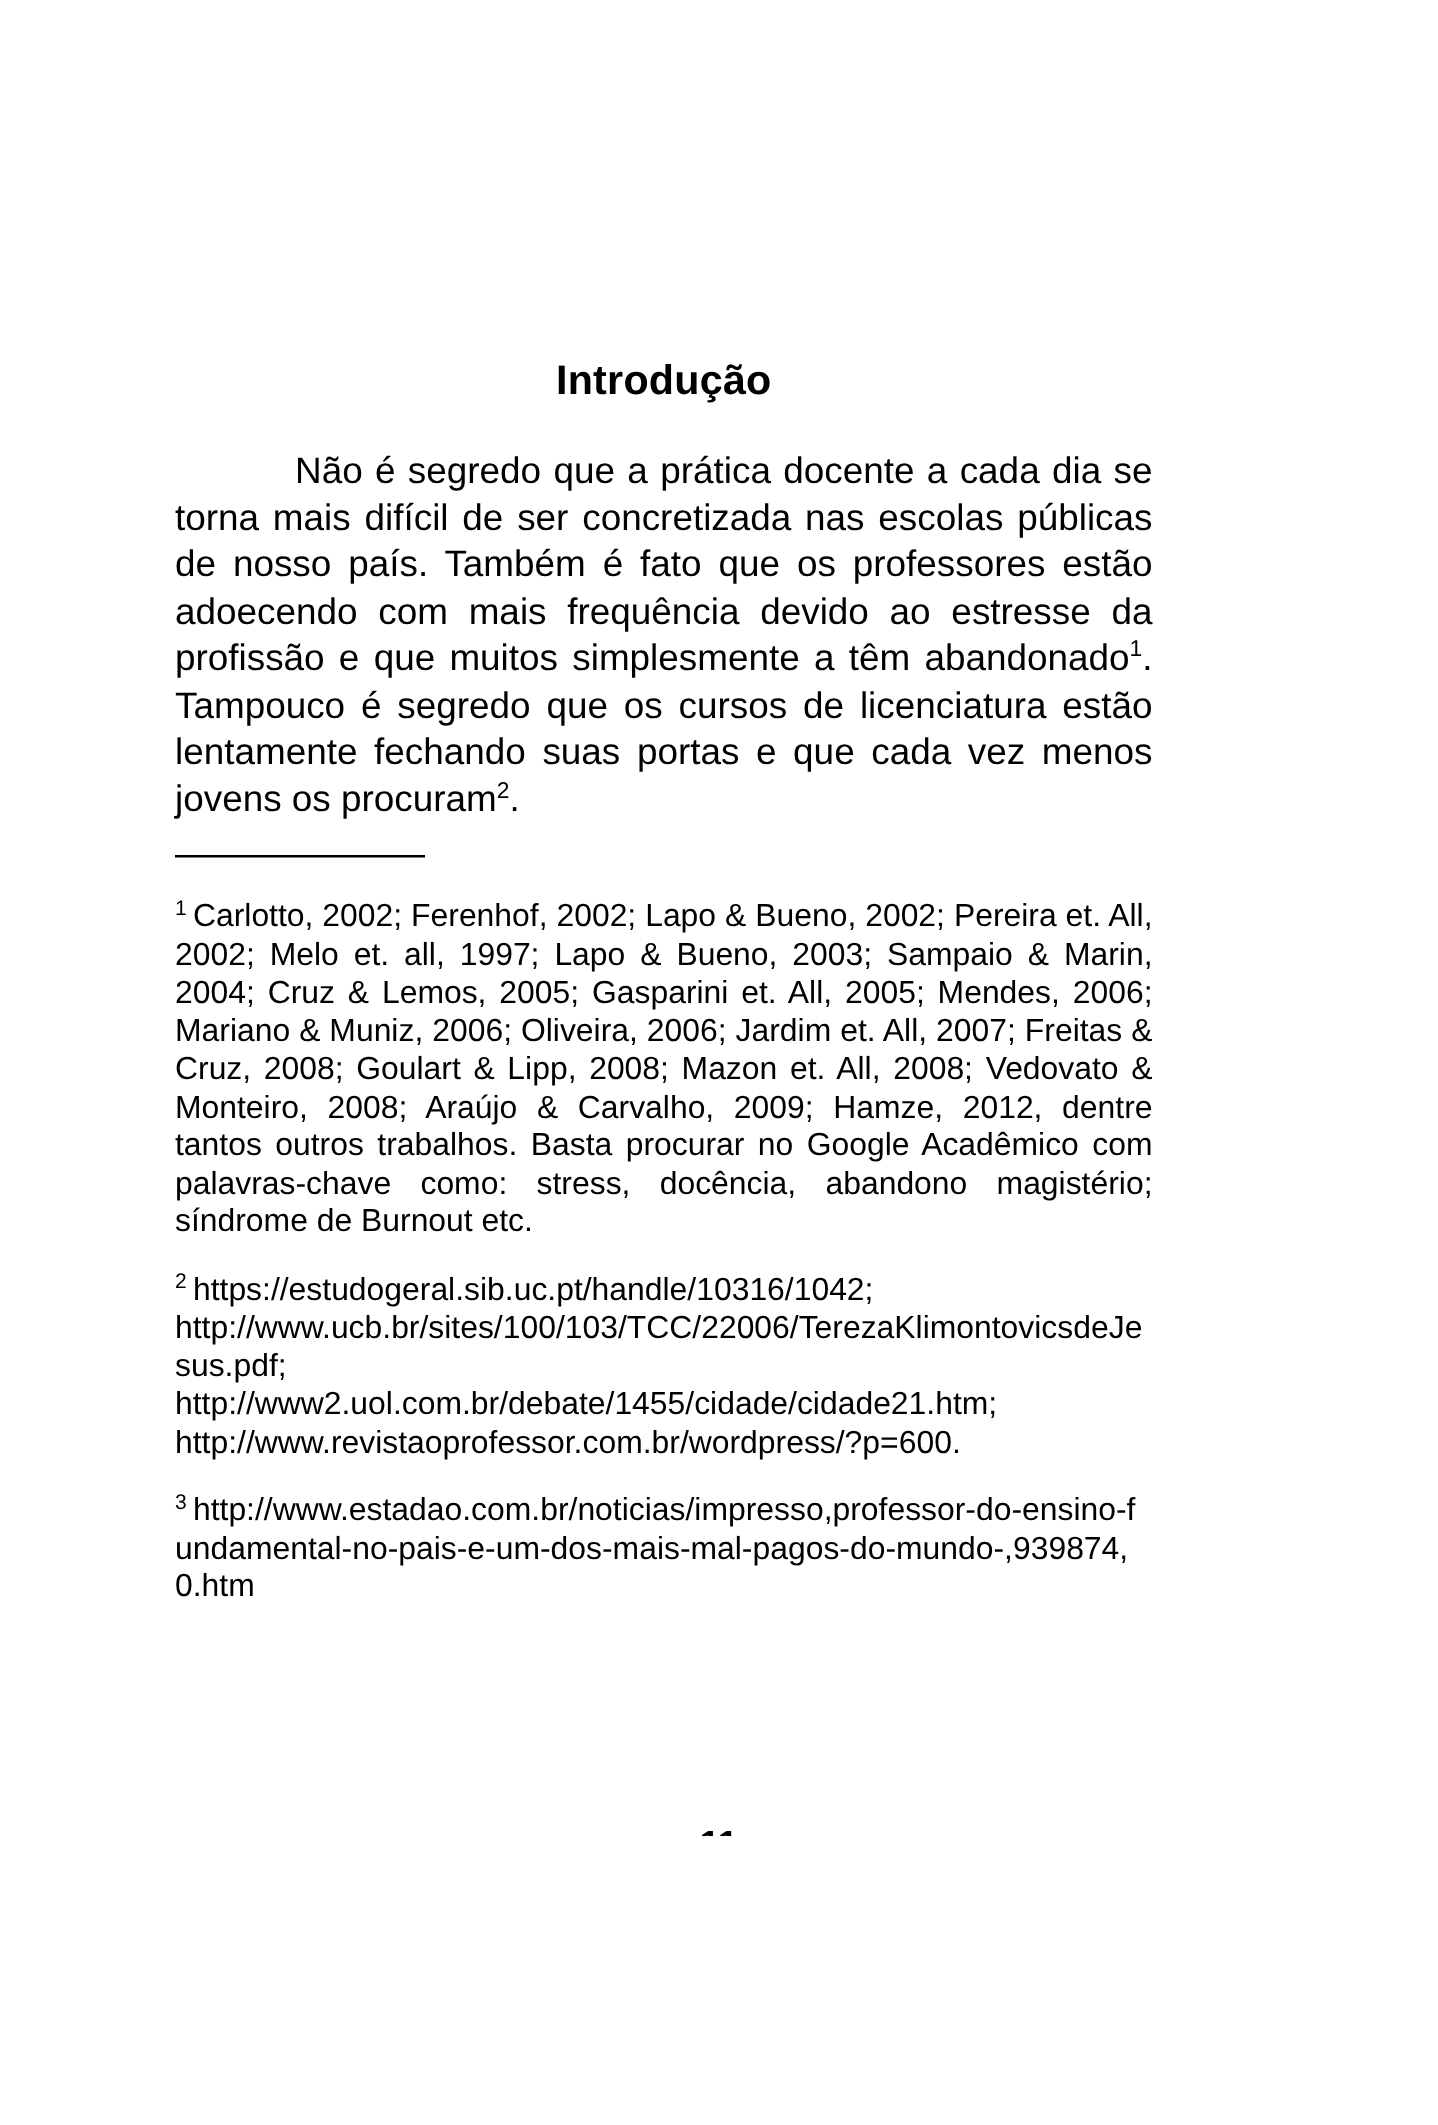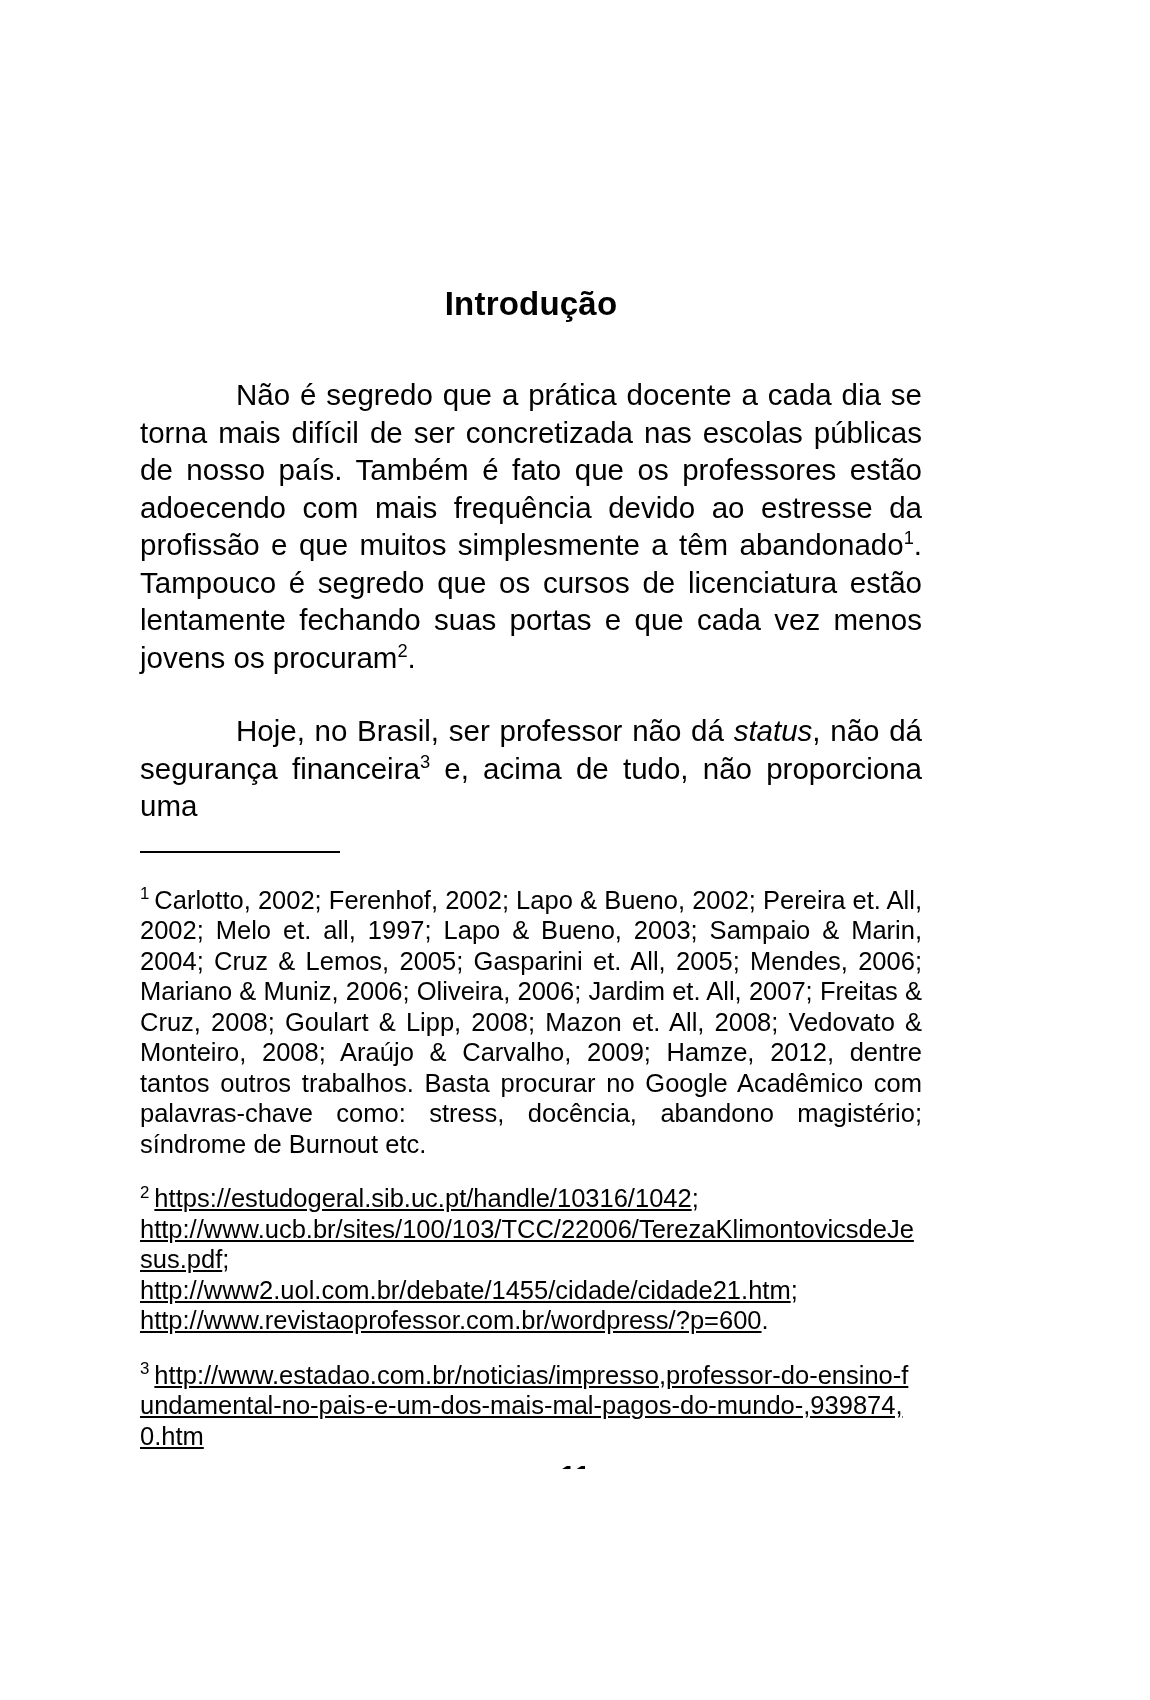--- a/index.html
+++ b/index.html
@@ -32,21 +32,21 @@
     font-size: 33px;
     font-weight: bold;
     letter-spacing: 0.2px;
     margin: 0;
     padding-top: 286px;
     line-height: 1.1;
   }
 
   
   .body-block {
-    margin-top: 54px;
+    margin-top: 36px;
   }
   .body-par {
     font-size: 29.5px;
     line-height: 37.5px;
     text-align: justify;
     text-justify: inter-word;
     text-indent: 96px;
     margin: 0;
     -webkit-hyphens: none;
     hyphens: none;
@@ -83,21 +83,20 @@
   }
   .footnote:last-child { margin-bottom: 0; }
   .footnote.left { text-align: left; }
   .fn-num {
     font-size: 0.66em;
     vertical-align: super;
     line-height: 0;
     margin-right: 5px;
   }
   .url {
-    text-decoration: underline;
     text-underline-offset: 2px;
     word-break: break-all;
   }
   .fn-line { display: block; }
 
   
   .page-number {
     position: absolute;
     left: 0;
     right: 0;
@@ -112,21 +111,20 @@
 <body>
 
 <div class="page">
 
   <div class="content">
 
     <h1 class="doc-title">Introdução</h1>
 
     <div class="body-block">
       <p class="body-par"><span>Não é segredo que a prática docente a cada dia se torna mais difícil de ser concretizada nas escolas públicas de nosso país. Também é fato que os professores estão adoecendo com mais frequência devido ao estresse da profissão e que muitos simplesmente a têm abandonado</span><sup>1</sup><span>. Tampouco é segredo que os cursos de licenciatura estão lentamente fechando suas portas e que cada vez menos jovens os procuram</span><sup>2</sup><span>.</span></p>
-      <p class="body-par"><span>Hoje, no Brasil, ser professor não dá </span><i>status</i><span>, não dá segurança financeira</span><sup>3</sup><span> e, acima de tudo, não proporciona uma</span></p>
     </div>
 
     <hr class="fn-rule">
 
     <div class="footnotes">
       <p class="footnote"><span class="fn-num">1</span><span>Carlotto, 2002; Ferenhof, 2002; Lapo &amp; Bueno, 2002; Pereira et. All, 2002; Melo et. all, 1997; Lapo &amp; Bueno, 2003; Sampaio &amp; Marin, 2004; Cruz &amp; Lemos, 2005; Gasparini et. All, 2005; Mendes, 2006; Mariano &amp; Muniz, 2006; Oliveira, 2006; Jardim et. All, 2007; Freitas &amp; Cruz, 2008; Goulart &amp; Lipp, 2008; Mazon et. All, 2008; Vedovato &amp; Monteiro, 2008; Araújo &amp; Carvalho, 2009; Hamze, 2012, dentre tantos outros trabalhos. Basta procurar no Google Acadêmico com palavras-chave como: stress, docência, abandono magistério; síndrome de Burnout etc.</span></p>
       <p class="footnote left"><span class="fn-num">2</span><span class="fn-line" style="display: inline;"><span class="url">https://estudogeral.sib.uc.pt/handle/10316/1042</span><span>;</span></span><span class="fn-line"><span class="url">http://www.ucb.br/sites/100/103/TCC/22006/TerezaKlimontovicsdeJesus.pdf</span><span>;</span></span><span class="fn-line"><span class="url">http://www2.uol.com.br/debate/1455/cidade/cidade21.htm</span><span>;</span></span><span class="fn-line"><span class="url">http://www.revistaoprofessor.com.br/wordpress/?p=600</span><span>.</span></span></p>
       <p class="footnote left"><span class="fn-num">3</span><span class="fn-line" style="display: inline;"><span class="url">http://www.estadao.com.br/noticias/impresso,professor-do-ensino-fundamental-no-pais-e-um-dos-mais-mal-pagos-do-mundo-,939874,0.htm</span></span></p>
     </div>
 

